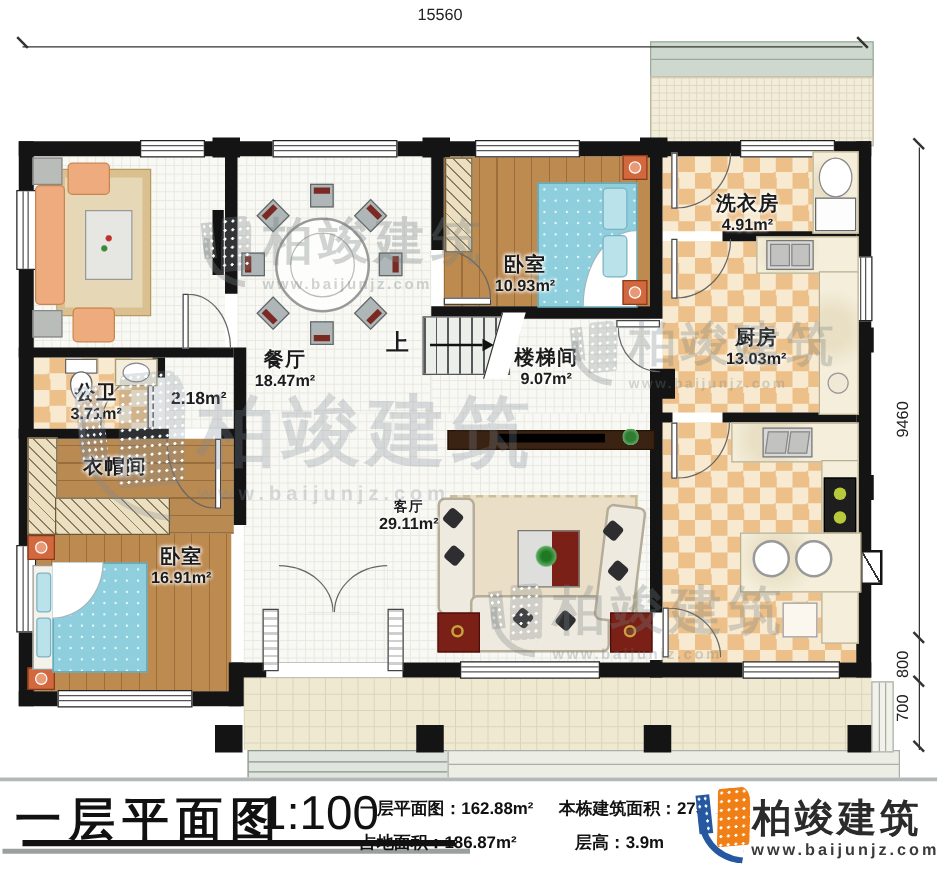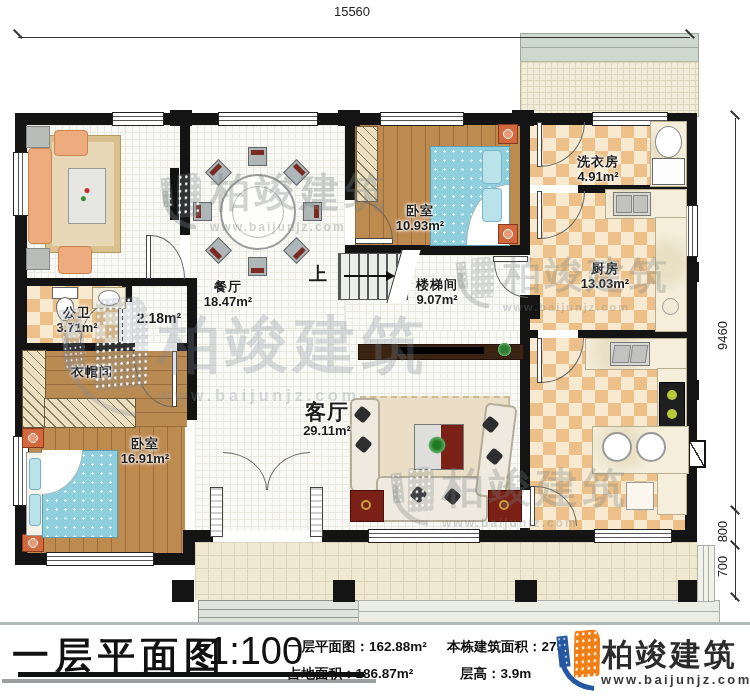--- a/index.html
+++ b/index.html
@@ -29,21 +29,21 @@
   .win{position:absolute;background:#fff;border:1px solid #222;box-sizing:border-box;}
   .win::before,.win::after{content:"";position:absolute;background:#555;}
   .win.h::before{left:0;right:0;top:calc(34% - 1px);height:1px;}
   .win.h::after{left:0;right:0;top:calc(67% - 1px);height:1px;}
   .win.v::before{top:0;bottom:0;left:calc(34% - 1px);width:1px;}
   .win.v::after{top:0;bottom:0;left:calc(67% - 1px);width:1px;}
   .arc{position:absolute;border:0 solid #666;box-sizing:border-box;}
   .leaf{position:absolute;background:#fff;border:1px solid #444;box-sizing:border-box;}
   .room-label{position:absolute;text-align:center;color:#1c1c1c;font-weight:700;z-index:8;
     text-shadow:0 0 3px #fff,0 0 3px #fff,0 0 4px #fff;}
-  .room-label .rname{font-size:13px;line-height:1.12;letter-spacing:1px;}
+  .room-label .rname{font-size:16px;line-height:1.12;letter-spacing:1px;}
   .room-label .rarea{font-size:13px;line-height:1.15;letter-spacing:0;}
   .dim{position:absolute;color:#222;font-size:13px;font-weight:400;text-align:center;z-index:8;}
   .dimline{position:absolute;background:#333;z-index:7;}
   .tick{position:absolute;width:12px;height:2px;background:#333;transform:rotate(45deg);z-index:7;}
   .sofa-cream{position:absolute;background:#efeadf;border:2px solid #b5ad99;border-radius:6px;box-sizing:border-box;}
   .sofa-peach{position:absolute;background:#eeab7e;border:1px solid #c9854f;border-radius:4px;box-sizing:border-box;}
   .pillow{position:absolute;width:13px;height:13px;background:#2e2e30;border-radius:3px;transform:rotate(40deg);}
   .nstand{position:absolute;background:#d2683e;border:1px solid #8a3a1a;box-sizing:border-box;}
   .nstand::after{content:"";position:absolute;left:50%;top:50%;width:8px;height:8px;margin:-5px 0 0 -5px;
     border:1px solid #fff;border-radius:50%;background:#e79a77;}
@@ -319,21 +319,21 @@
     <div class="rarea" style="font-size:14px;">2.18m²</div>
   </div>
   <div class="room-label" style="left:42px;top:365px;width:100px;">
     <div class="rname">衣帽间</div>
   </div>
   <div class="room-label" style="left:95px;top:437px;width:100px;">
     <div class="rname">卧室</div>
     <div class="rarea">16.91m²</div>
   </div>
   <div class="room-label" style="left:277px;top:400px;width:100px;">
-    <div class="rname" style="font-size:21px;">客厅</div>
+    <div class="rname" style="font-size:11px;">客厅</div>
     <div class="rarea">29.11m²</div>
   </div>
 
   <div class="wm" style="left:160px;top:165px;color:rgba(120,128,128,.34);">
     <div class="bjz-glyph" style="width:42px;height:56px;--c1:rgba(120,128,128,.34);--c2:rgba(120,128,128,.30);">
       <div class="g-small"></div>
         <div class="g-orange"></div>
         <div class="g-arc"></div>
     </div>
     <div>

